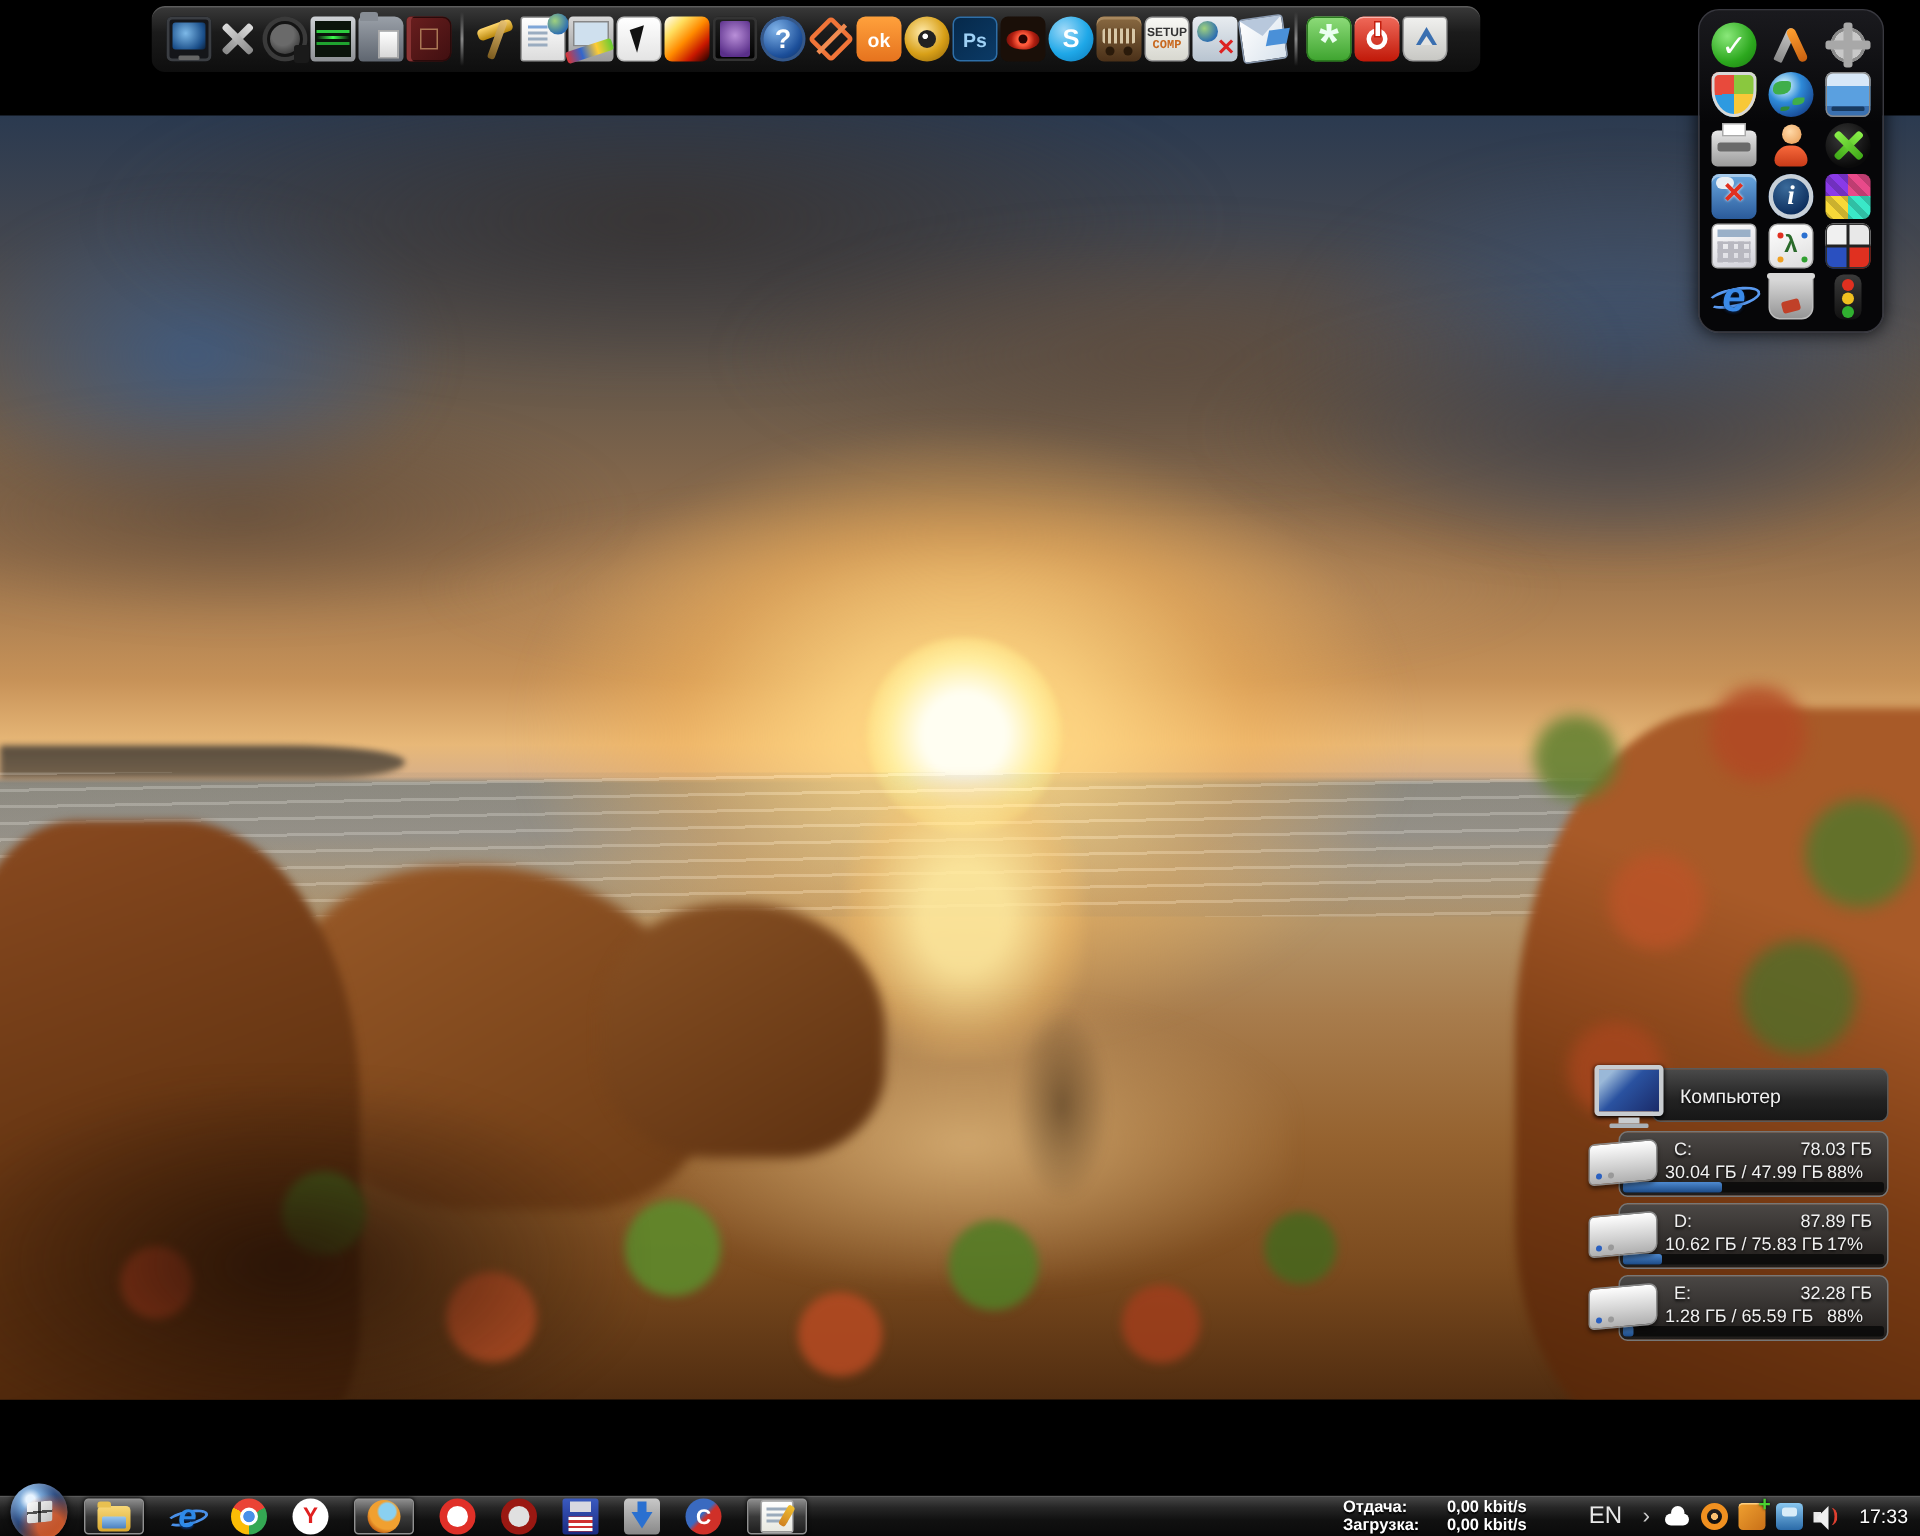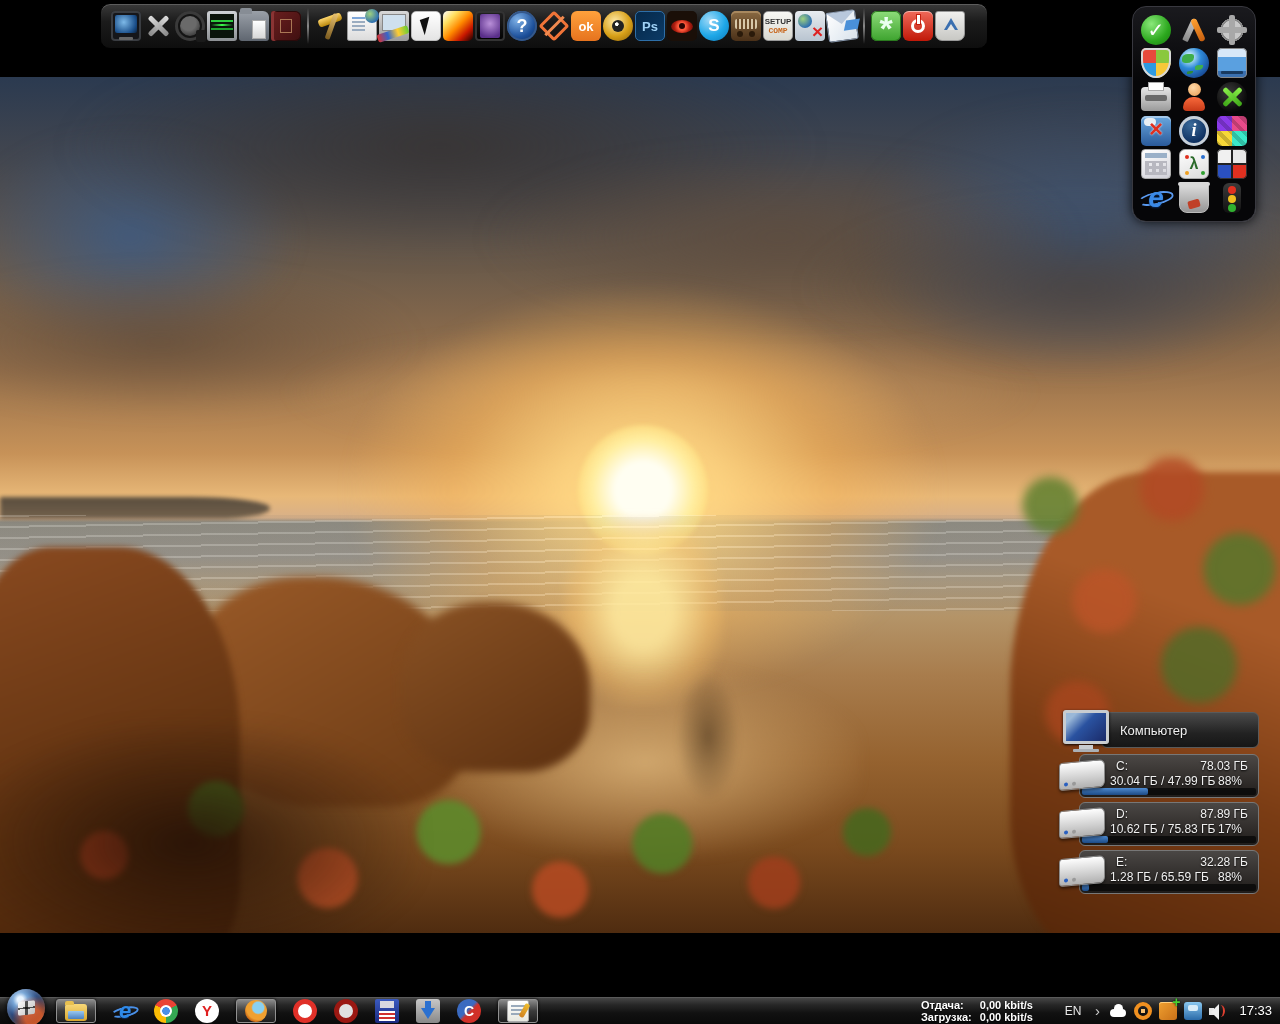--- a/index.html
+++ b/index.html
@@ -217,22 +217,22 @@
   .ti-download{background:linear-gradient(180deg,#c8c8c8,#888);border-radius:3px;}
   .ti-download::before{content:"";position:absolute;left:9px;top:2px;width:6px;height:7px;background:#2a70d0;}
   .ti-download::after{content:"";position:absolute;left:5px;top:9px;border-left:7px solid transparent;border-right:7px solid transparent;border-top:11px solid #2a70d0;}
   .ti-ccleaner{border-radius:50%;background:linear-gradient(135deg,#3a6ac0 0 45%,#d03028 55%);display:flex;align-items:center;justify-content:center;color:#fff;font-weight:bold;font-size:14px;}
   .ti-notepad{background:linear-gradient(180deg,#fff,#e8e8e0);border:1px solid #aaa;border-radius:2px;box-sizing:border-box;}
   .ti-notepad::before{content:"";position:absolute;left:3px;top:4px;right:3px;height:2px;background:#9aaabb;box-shadow:0 4px 0 #9aaabb,0 8px 0 #9aaabb;}
   .ti-notepad::after{content:"";position:absolute;right:1px;top:2px;width:5px;height:15px;background:linear-gradient(180deg,#f0c030,#d08020);transform:rotate(30deg);border-radius:2px;}
 
   .tb-right{margin-left:auto;display:flex;align-items:center;gap:8px;padding-right:8px;height:100%;}
   .net{display:grid;grid-template-columns:auto 74px;column-gap:8px;font-size:11px;font-weight:bold;line-height:12px;color:#fff;text-shadow:0 1px 1px #000;}
-  .net .v{text-align:left;}
-  .lang{font-size:12px;color:#e8e8e8;padding:0 3px;}
+  .net .v{text-align:center;}
+  .lang{font-size:16px;color:#e8e8e8;padding:0 3px;margin-left:20px;}
   .tray{display:flex;align-items:center;gap:7px;}
   .tri{width:18px;height:18px;position:relative;flex:0 0 auto;}
   .tri-chevron{display:flex;align-items:center;justify-content:center;color:#ccc;font-size:15px;width:10px;}
   .tri-cloud::before{content:"";position:absolute;left:1px;bottom:3px;width:16px;height:8px;background:#fff;border-radius:8px;}
   .tri-cloud::after{content:"";position:absolute;left:5px;top:2px;width:9px;height:9px;background:#fff;border-radius:50%;}
   .tri-ring{border-radius:50%;border:4px solid #f09020;box-sizing:border-box;background:radial-gradient(circle,#f8c070 0 30%,transparent 36%);}
   .tri-package{background:linear-gradient(135deg,#f0a030,#c87018);border-radius:3px;box-shadow:inset 0 1px 0 #ffd080;}
   .tri-package::after{content:"+";position:absolute;right:-3px;top:-8px;color:#4ad030;font-weight:bold;font-size:14px;text-shadow:0 0 2px #000;}
   .tri-usb{background:linear-gradient(180deg,#8ac8f0,#2a6aa8);border-radius:3px;}
   .tri-usb::before{content:"";position:absolute;left:4px;top:3px;width:10px;height:6px;background:#d8ecf8;border-radius:2px;}

